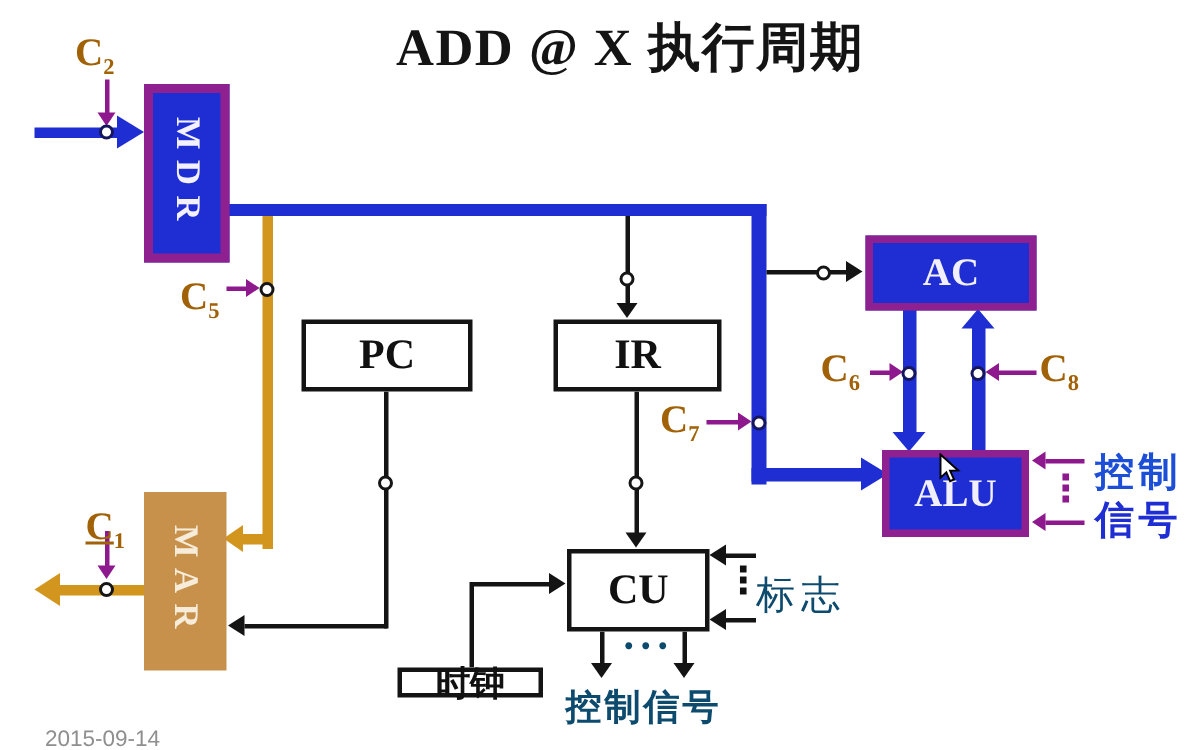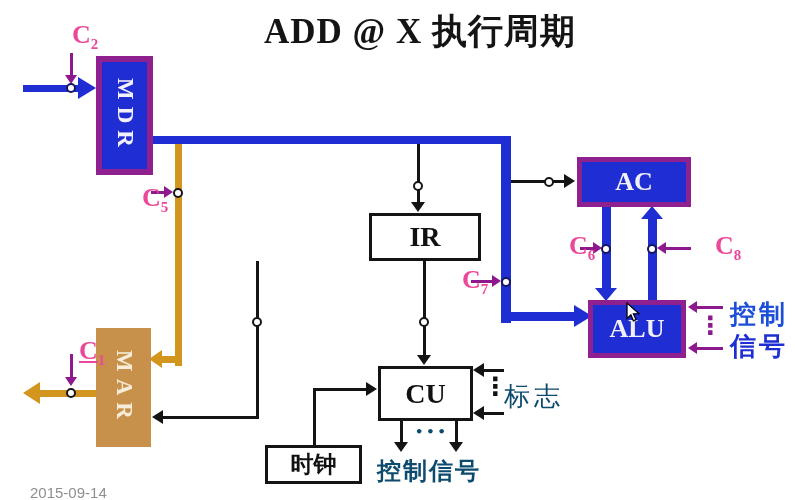--- a/index.html
+++ b/index.html
@@ -35,21 +35,21 @@
   
   .reg{position:absolute;box-sizing:border-box;display:flex;align-items:center;justify-content:center;}
   .reg-blue{background:#1e2ed2;border:5px solid #8e2090;color:#f2effc;font-weight:bold;font-size:26px;}
   .reg-white{background:#fff;border:3px solid #141414;color:#111;font-weight:bold;font-size:28px;}
   .reg-tall{background:#1e2ed2;border:6px solid #8e2090;}
   .reg-mar{background:#c8914b;border:none;}
   .vtext{display:inline-block;white-space:nowrap;transform:rotate(90deg);font-weight:bold;
          letter-spacing:7px;font-size:23px;color:#f3f0ff;}
   .vtext-mar{color:#f6ecd9;}
   
-  .clabel{position:absolute;color:#ec4899;font-weight:bold;font-size:26px;line-height:1;margin-left:22px;}
+  .clabel{position:absolute;color:#a16207;font-weight:bold;font-size:26px;line-height:1;}
   .clabel sub{font-size:15px;line-height:1;}
   .cn{position:absolute;color:#0c4a6e;}
   .dots-v{position:absolute;font-family:"DejaVu Sans",sans-serif;font-weight:bold;font-size:25px;line-height:1;}
   .title{position:absolute;left:60px;top:8px;width:720px;text-align:center;color:#141414;
          font-weight:bold;font-size:35px;letter-spacing:1px;}
   .footer{position:absolute;left:30px;top:484px;color:#8f8f8f;font-size:15px;
           font-family:"Liberation Sans",sans-serif;}
 </style>
 </head>
 <body>
@@ -132,33 +132,36 @@
   <div class="node node-blue" style="left:501px;top:277px;"></div>
   <div class="node node-blue" style="left:601px;top:244px;"></div>
   <div class="node node-blue" style="left:647px;top:244px;"></div>
 
   <div class="reg reg-tall" style="left:96px;top:56px;width:57px;height:119px;">
     <span class="vtext">MDR</span>
   </div>
   <div class="reg reg-mar" style="left:96px;top:328px;width:55px;height:119px;">
     <span class="vtext vtext-mar">MAR</span>
   </div>
+  <div class="reg reg-white" style="left:201px;top:213px;width:114px;height:48px;">
+    <span>PC</span>
+  </div>
   <div class="reg reg-white" style="left:369px;top:213px;width:112px;height:48px;">
     <span>IR</span>
   </div>
   <div class="reg reg-blue" style="left:577px;top:157px;width:114px;height:50px;">
     <span>AC</span>
   </div>
   <div class="reg reg-blue" style="left:588px;top:300px;width:98px;height:58px;">
     <span>ALU</span>
   </div>
   <div class="reg reg-white" style="left:378px;top:366px;width:95px;height:55px;">
     <span>CU</span>
   </div>
-  <div class="reg reg-white" style="left:265px;top:445px;width:97px;height:39px;font-size:23px;">
+  <div class="reg reg-white" style="left:265px;top:445px;width:97px;height:20px;font-size:23px;">
     <span>时钟</span>
   </div>
 
   <div class="clabel" style="left:50px;top:22px;">
     <span>C</span><sub>2</sub>
   </div>
   <div class="clabel" style="left:120px;top:185px;">
     <span>C</span><sub>5</sub>
   </div>
   <div class="clabel" style="left:57px;top:338px;text-decoration:underline;">

